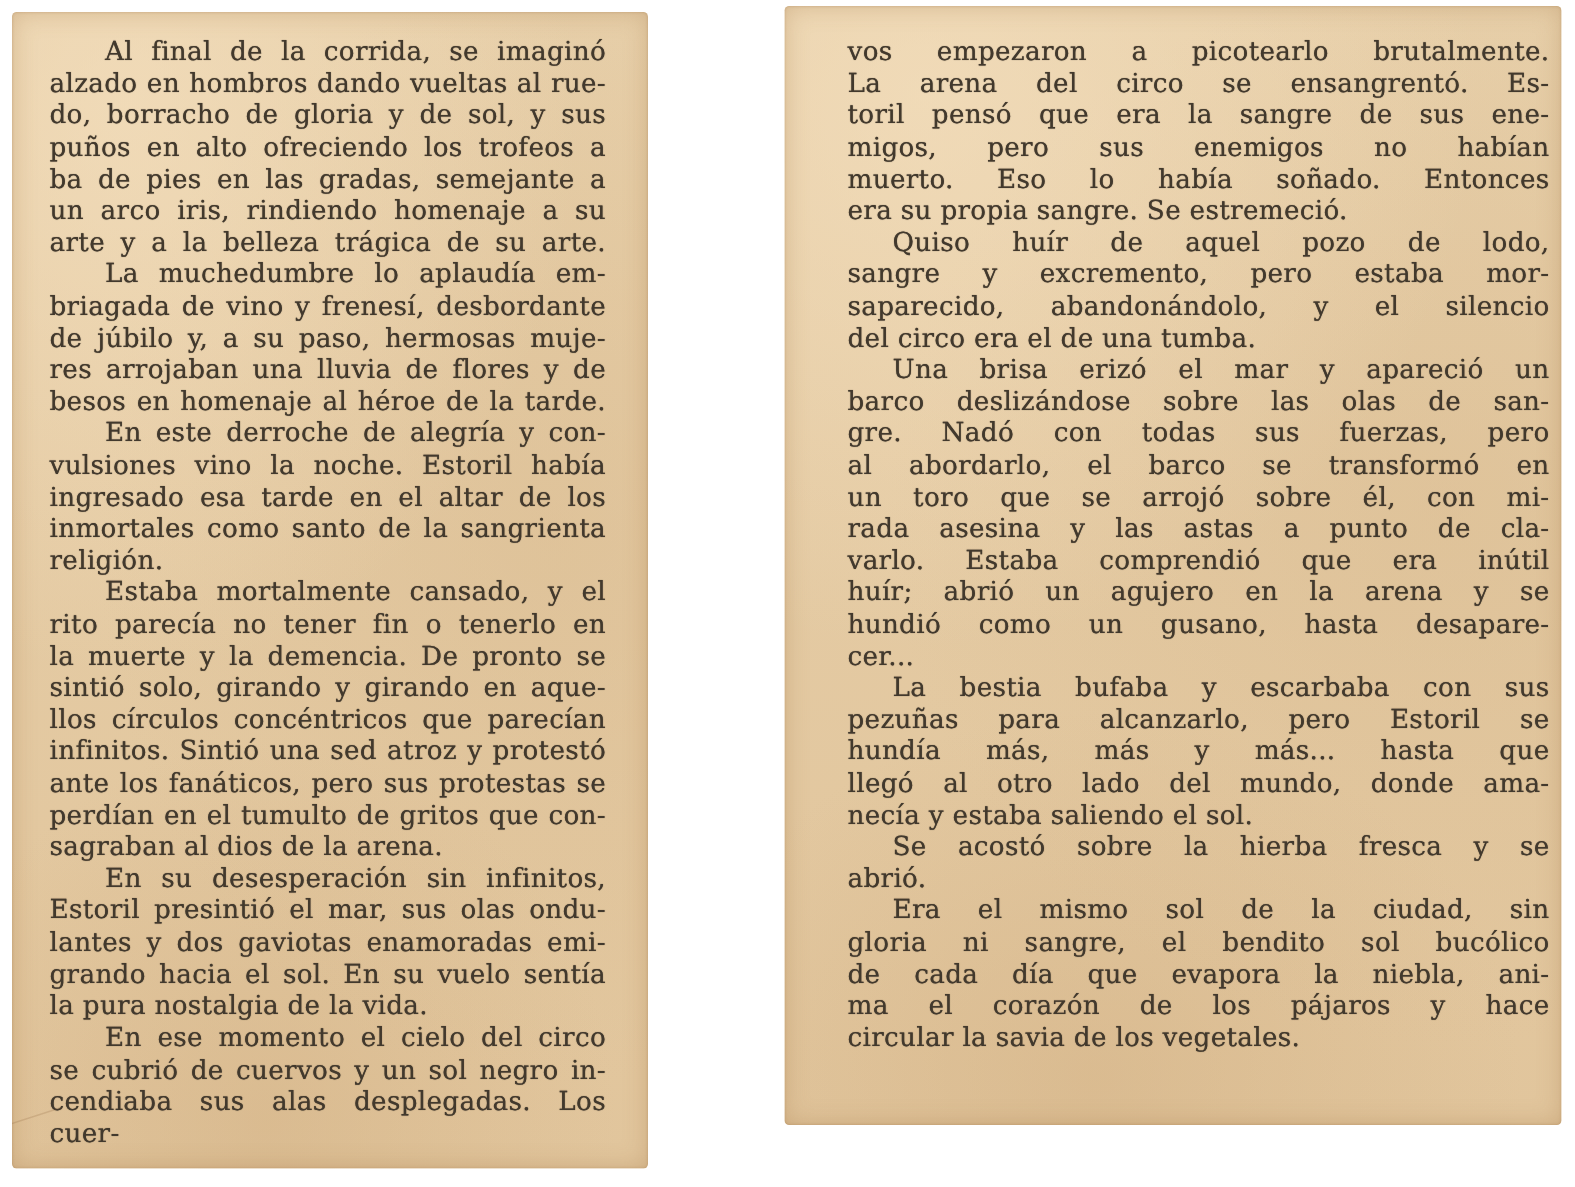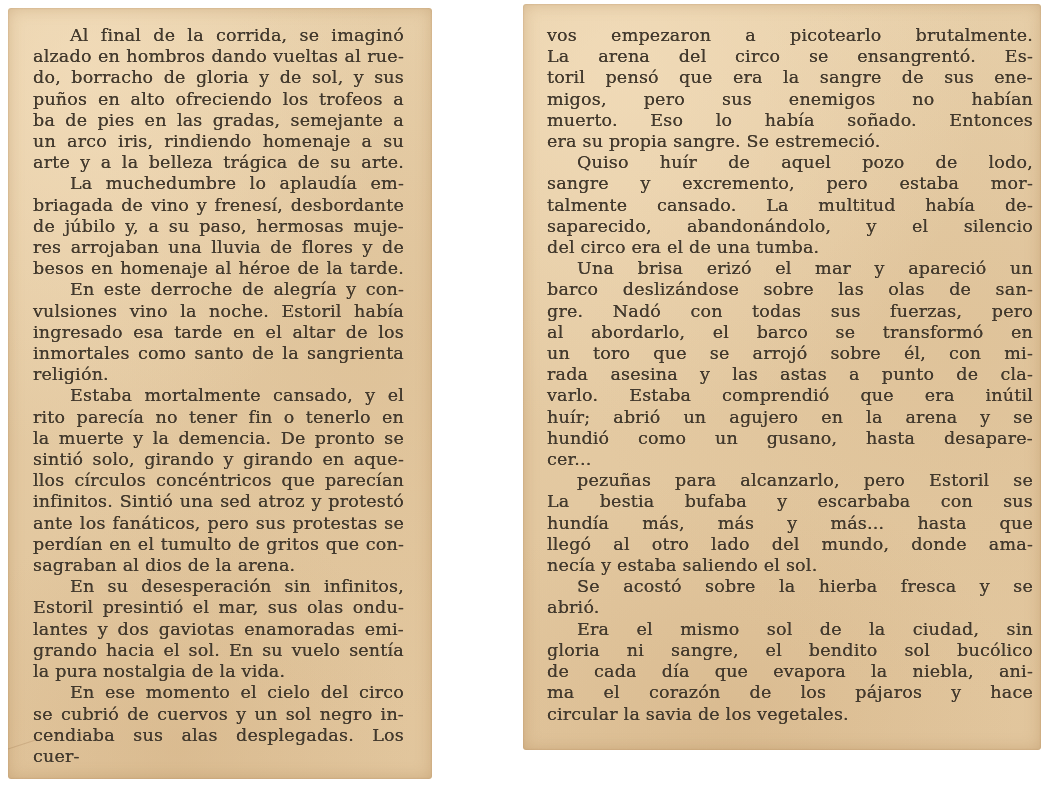--- a/index.html
+++ b/index.html
@@ -21,21 +21,21 @@
       radial-gradient(130% 90% at 18% 8%,  rgba(248,228,196,0.55) 0%, rgba(248,228,196,0) 55%),
       radial-gradient(120% 80% at 85% 45%, rgba(214,182,138,0.38) 0%, rgba(214,182,138,0) 60%),
       radial-gradient(100% 60% at 40% 96%, rgba(204,168,122,0.35) 0%, rgba(204,168,122,0) 55%),
       linear-gradient(#e7cfa9, #e1c59c);
     box-shadow:
       inset 0 0 16px rgba(150,105,55,0.28),
       inset 0 0 2px  rgba(140,95,45,0.35);
     overflow: hidden;
   }
   .page-left  { left: 8px;   top: 8px; width: 424px; height: 771px; padding: 17px 28px 0 25px; }
-  .page-right { left: 523px; top: 4px; width: 518px; height: 746px; padding: 21px 8px 0 24px; }
+  .page-right { left: 523px; top: 4px; width: 518px; height: 746px; padding: 21px 8px 0 42px; }
 
   .page-left::after {
     content: "";
     position: absolute;
     left: -6px; bottom: 34px;
     width: 40px; height: 1px;
     background: rgba(120,80,40,0.18);
     transform: rotate(-18deg);
   }
 
@@ -110,39 +110,38 @@
       <div class="line">vos empezaron a picotearlo brutalmente.</div>
       <div class="line">La arena del circo se ensangrentó. Es-</div>
       <div class="line">toril pensó que era la sangre de sus ene-</div>
       <div class="line">migos, pero sus enemigos no habían</div>
       <div class="line">muerto. Eso lo había soñado. Entonces</div>
       <div class="line last">era su propia sangre. Se estremeció.</div>
     </div>
     <div class="para indent">
       <div class="line">Quiso huír de aquel pozo de lodo,</div>
       <div class="line">sangre y excremento, pero estaba mor-</div>
-      <div class="line">talmente cansado. La multitud había de-</div>
       <div class="line">saparecido, abandonándolo, y el silencio</div>
       <div class="line last">del circo era el de una tumba.</div>
     </div>
     <div class="para indent">
       <div class="line">Una brisa erizó el mar y apareció un</div>
       <div class="line">barco deslizándose sobre las olas de san-</div>
       <div class="line">gre. Nadó con todas sus fuerzas, pero</div>
       <div class="line">al abordarlo, el barco se transformó en</div>
       <div class="line">un toro que se arrojó sobre él, con mi-</div>
       <div class="line">rada asesina y las astas a punto de cla-</div>
       <div class="line">varlo. Estaba comprendió que era inútil</div>
       <div class="line">huír; abrió un agujero en la arena y se</div>
       <div class="line">hundió como un gusano, hasta desapare-</div>
       <div class="line last">cer...</div>
     </div>
     <div class="para indent">
+      <div class="line">La bestia bufaba y escarbaba con sus</div>
       <div class="line">pezuñas para alcanzarlo, pero Estoril se</div>
-      <div class="line">La bestia bufaba y escarbaba con sus</div>
       <div class="line">hundía más, más y más... hasta que</div>
       <div class="line">llegó al otro lado del mundo, donde ama-</div>
       <div class="line last">necía y estaba saliendo el sol.</div>
     </div>
     <div class="para indent">
       <div class="line">Se acostó sobre la hierba fresca y se</div>
       <div class="line last">abrió.</div>
     </div>
     <div class="para indent">
       <div class="line">Era el mismo sol de la ciudad, sin</div>

